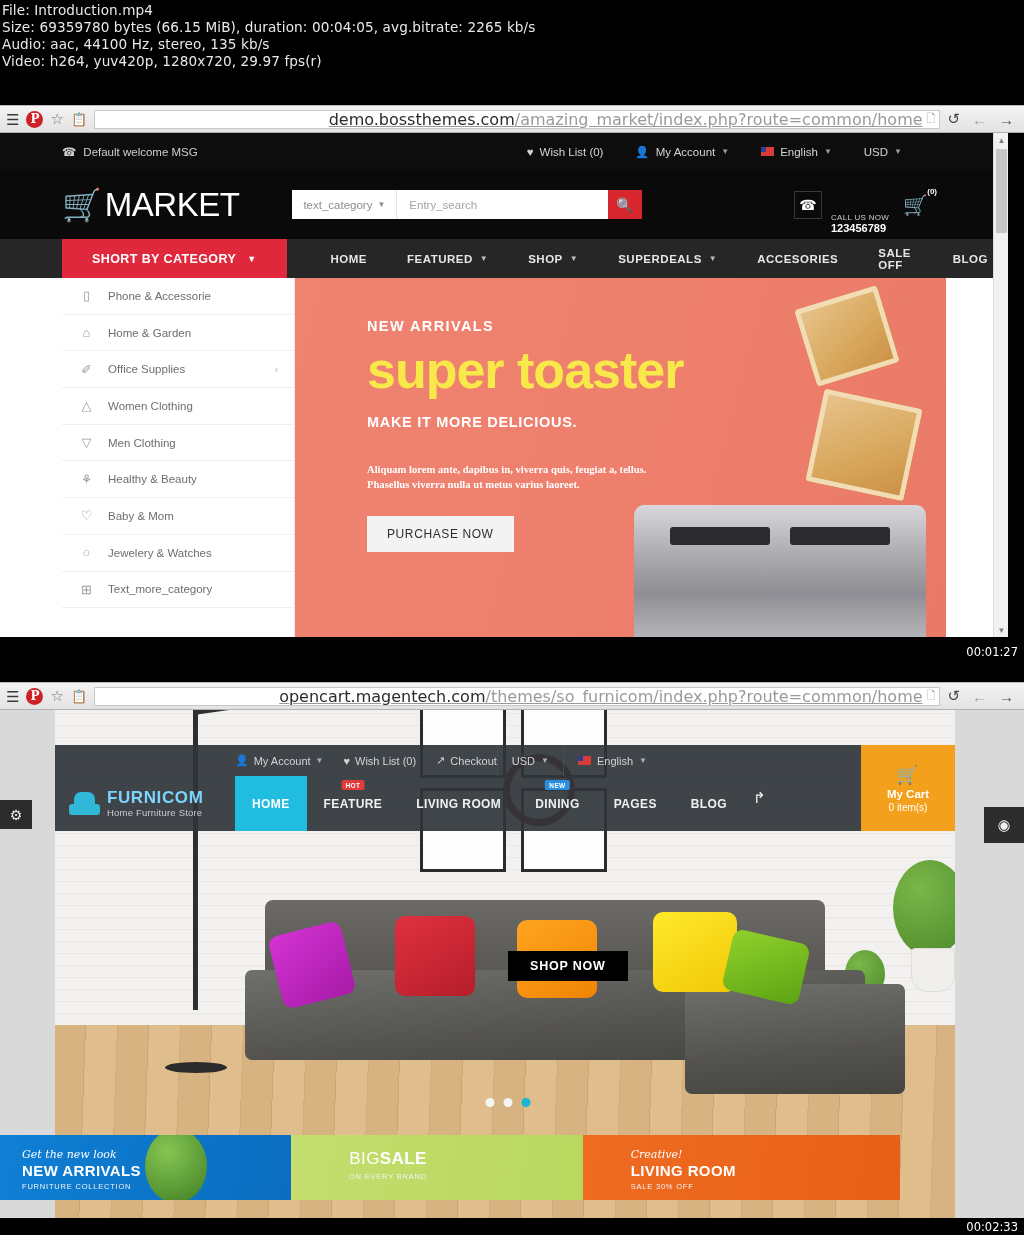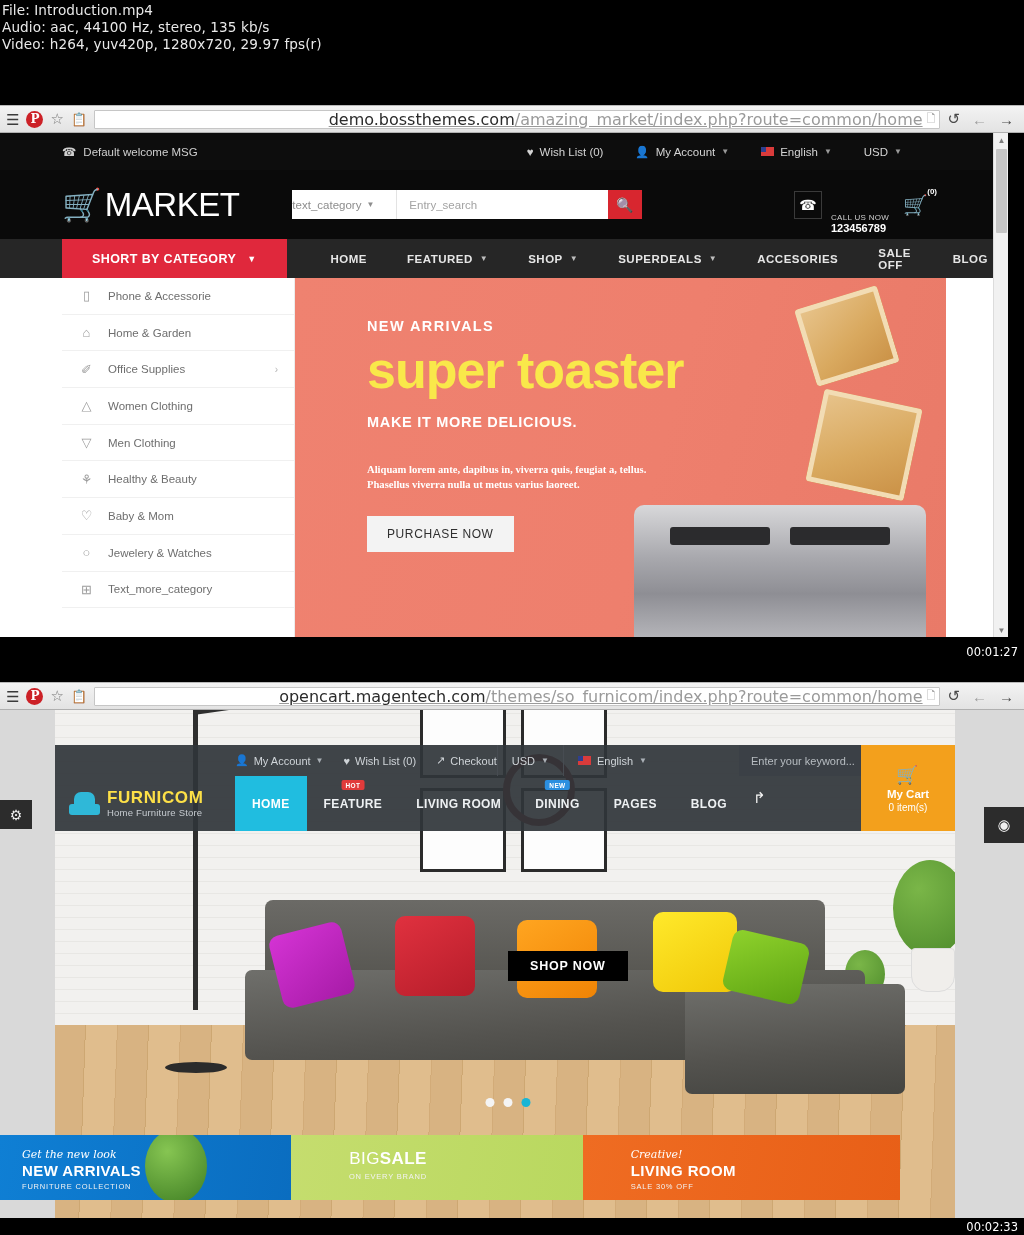--- a/index.html
+++ b/index.html
@@ -68,21 +68,21 @@
   .s1-topbar .caret { font-size:8px; color:#9a9a9a; }
   .flag { width:13px; height:9px; background:#d93b3b; position:relative; display:inline-block; }
   .flag:before { content:""; position:absolute; left:0; top:0; width:5px; height:5px; background:#2e3f8f; }
 
   .s1-head { height:69px; background:#0a0a0a; display:flex; align-items:center; padding:0 18px 0 62px; }
   .logo { display:flex; align-items:center; gap:1px; }
   .logo .cartico { font-size:32px; color:#fff; line-height:1; margin-right:2px; }
   .logo .word { color:#fff; font-size:33px; font-weight:normal; letter-spacing:-.5px; }
   .s1-search { margin-left:53px; display:flex; height:29px; width:350px; }
   .s1-search .cat {
-    width:105px; background:#fff; display:flex; align-items:center; 
+    width:105px; background:#fff; display:flex; align-items:center; justify-content:center;
     gap:5px; font-size:11.5px; color:#8d8d8d; border-right:1px solid #e3e3e3;
   }
   .s1-search .inp { flex:1; background:#fff; display:flex; align-items:center; padding-left:12px;
     font-size:11.5px; color:#a3a3a3; }
   .s1-search .go { width:34px; background:#d8262f; display:flex; align-items:center;
     justify-content:center; color:#fff; font-size:14px; }
   .s1-call { margin-left:auto; display:flex; align-items:center; gap:9px; padding-right:14px; }
   .s1-call .phonebox { width:28px; height:28px; border:1px solid #3a3a3a; display:flex;
     align-items:center; justify-content:center; color:#fff; font-size:14px; }
   .s1-call .t1 { color:#cfcfcf; font-size:8px; letter-spacing:.3px;margin-top:38px; }
@@ -181,21 +181,21 @@
   .fc-top .curr, .fc-top .lang { display:flex; align-items:center; gap:6px; padding:0 14px; height:31px; }
   .fc-top .caret { font-size:8px; color:#aab0b6; }
   .fc-search { margin-left:auto; width:216px; height:31px; display:flex; align-items:center;
     background:#3b4046; padding:0 12px; color:#b7bcc1; font-size:11px; }
   .fc-search .mag { margin-left:auto; font-size:12px; color:#dfe3e6; }
   .fc-bottom { height:55px; display:flex; align-items:stretch; }
   .fc-brand { width:180px; display:flex; align-items:center; gap:7px; padding-left:14px; }
   .fc-sofa-ico { width:31px; height:23px; position:relative; }
   .fc-sofa-ico .b { position:absolute; left:0; bottom:0; width:31px; height:11px; border-radius:3px; background:#2fb8d8; }
   .fc-sofa-ico .c { position:absolute; left:5px; top:0; width:21px; height:14px; border-radius:7px 7px 0 0; background:#2fb8d8; }
-  .fc-brand .n1 { color:#fde047; font-size:17px; font-weight:bold; letter-spacing:.6px; line-height:1.05; }
+  .fc-brand .n1 { color:#7dd3fc; font-size:17px; font-weight:bold; letter-spacing:.6px; line-height:1.05; }
   .fc-brand .n2 { color:#c7ccd1; font-size:9.5px; letter-spacing:.2px; }
   .fc-menu { display:flex; align-items:stretch; }
   .fc-menu .mi { position:relative; display:flex; align-items:center; padding:0 17px;
     color:#eef1f3; font-size:12px; font-weight:bold; letter-spacing:.4px; }
   .fc-menu .mi.active { background:#20bde0; color:#fff; }
   .fc-menu .tag { position:absolute; top:4px; left:50%; transform:translateX(-50%);
     font-size:6.5px; font-weight:bold; color:#fff; padding:1.5px 4px; border-radius:2px; }
   .fc-menu .tag.hot { background:#e13b3b; }
   .fc-menu .tag.new { background:#2b8fe0; }
   .fc-cart { margin-left:auto; width:94px; background:#f3a01c; color:#fff;
@@ -228,20 +228,21 @@
 
   .divider { position:absolute; left:0; width:1024px; background:#000; }
 </style>
 </head>
 <body>
 
 <div class="page">
 
   <div class="meta">
     <div>File: Introduction.mp4</div>
+    <div>Size: 69359780 bytes (66.15 MiB), duration: 00:04:05, avg.bitrate: 2265 kb/s</div>
     <div>Audio: aac, 44100 Hz, stereo, 135 kb/s</div>
     <div>Video: h264, yuv420p, 1280x720, 29.97 fps(r)</div>
   </div>
 
   <div class="chrome" style="top:105px">
     <span class="glyph">☰</span>
     <span class="pin">P</span>
     <span class="star">☆</span>
     <span class="clipbtn">📋</span>
     <div class="urlbar">
@@ -472,24 +473,20 @@
         <div class="curr">
           <span>USD</span>
           <span class="caret">▼</span>
           </div>
         <div class="sep"></div>
         <div class="lang">
             <i class="flag"></i>
           <span>English</span>
           <span class="caret">▼</span>
           </div>
-        <div class="fc-search">
-          <span>Enter your keyword...</span>
-          <span class="mag">🔍</span>
-        </div>
       </div>
       <div class="fc-bottom">
         <div class="fc-brand">
           <span class="fc-sofa-ico">
               <i class="c"></i>
               <i class="b"></i>
             </span>
           <span>
             <span class="n1" style="display:block">FURNICOM</span>
             <span class="n2" style="display:block">Home Furniture Store</span>

